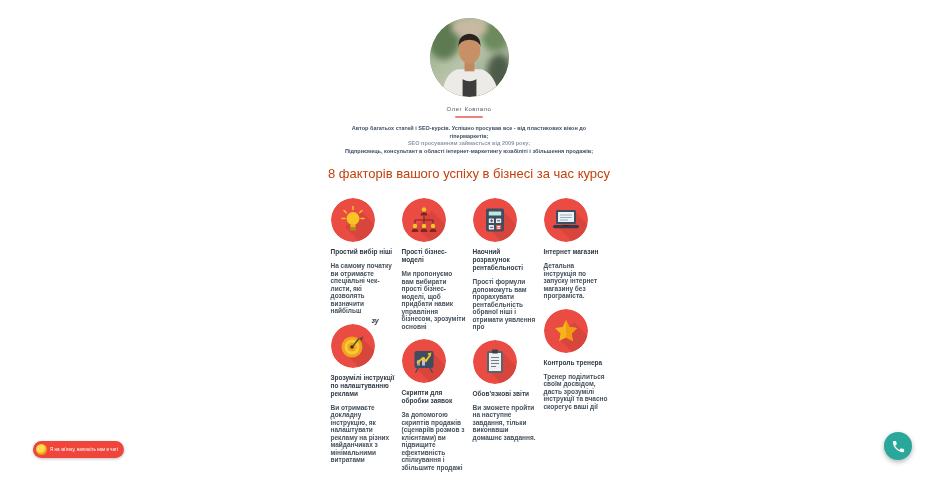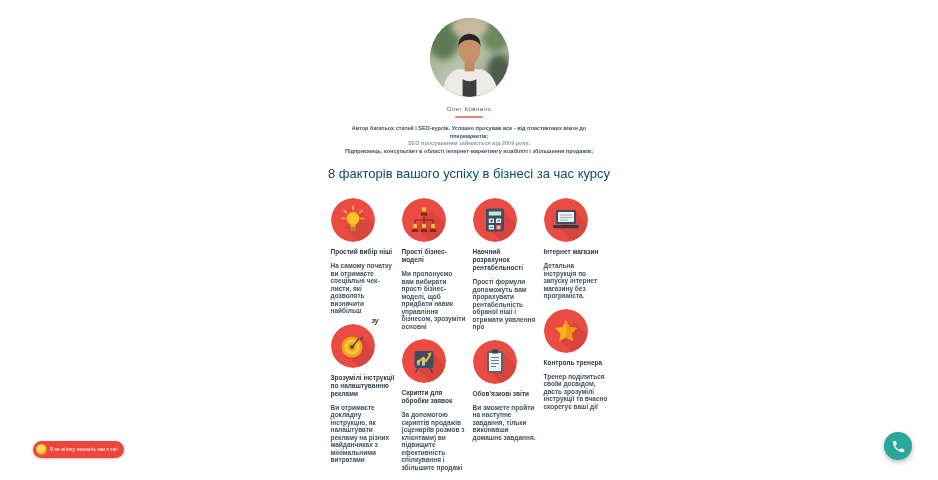--- a/index.html
+++ b/index.html
@@ -17,21 +17,21 @@
     margin-top:9px;text-align:center;font-size:6px;letter-spacing:.5px;
     color:#4e5a64;
   }
   .name-divider{
     width:28px;height:2px;background:#e8837c;margin:4px auto 7px;border-radius:1px;
   }
   .bio{width:262px;margin:0 auto;text-align:center;}
   .bio div{font-size:5.5px;line-height:7.5px;font-weight:bold;color:#3e4e63;}
   .bio div:nth-child(2){color:#8c9aa9;}
   .section-heading{
-    margin-top:11px;text-align:center;font-size:13px;font-weight:400;color:#0c4a6e;
+    margin-top:11px;text-align:center;font-size:13px;font-weight:400;color:#c2410c;
   }
   .grid{
     width:277px;margin:13px auto 0;display:flex;gap:7px;align-items:flex-start;
   }
   .col{width:64px;display:flex;flex-direction:column;}
   .icon-wrap{width:44px;height:44px;margin:4px 0 6px;position:relative;}
   .f-title{font-size:6.5px;line-height:8px;font-weight:bold;color:#2e3a46;margin-bottom:6px;}
   .f-desc{font-size:6.5px;line-height:7.5px;font-weight:bold;color:#44515d;margin-bottom:5px;}
   .stray{
     position:absolute;left:41px;top:-7px;font-size:7px;font-style:italic;color:#2b3642;font-weight:bold;

